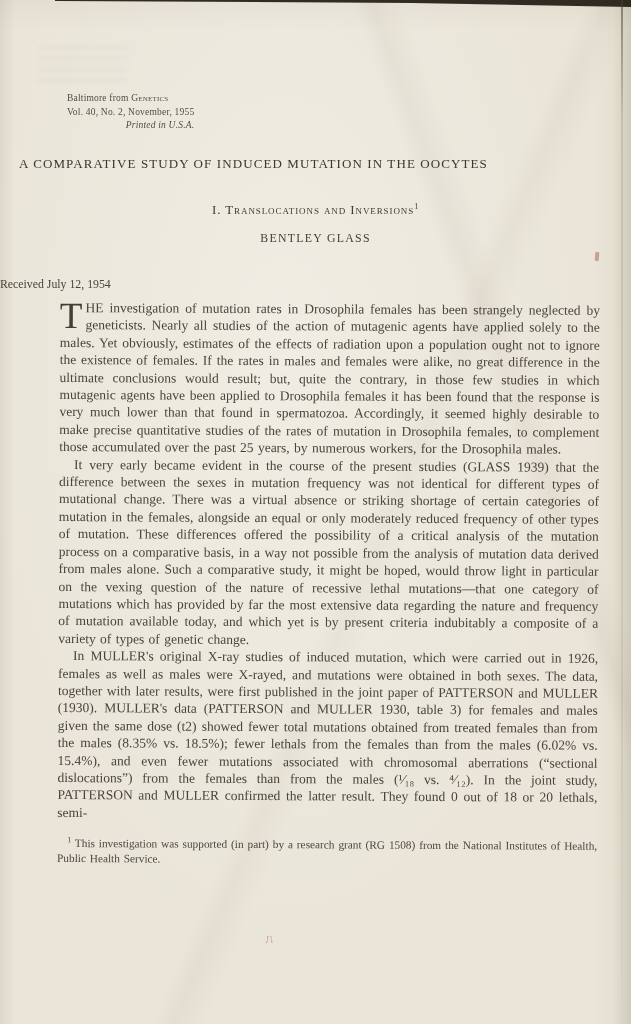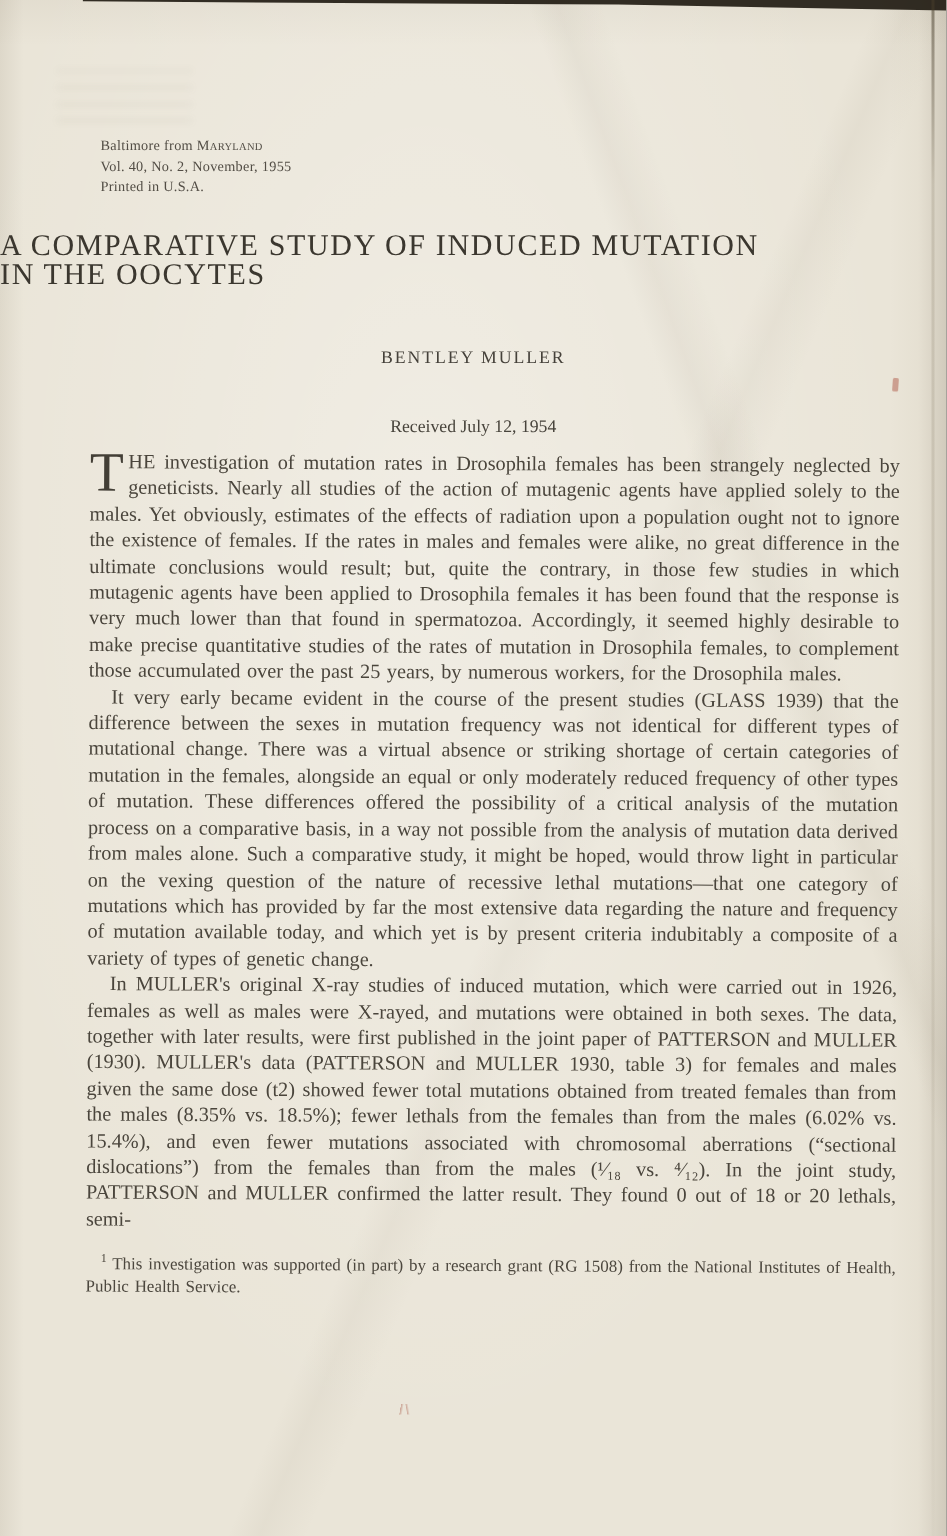--- a/index.html
+++ b/index.html
@@ -34,44 +34,44 @@
     position:absolute; left:38px; top:46px; width:90px; height:44px;
     background:
       repeating-linear-gradient(to bottom, rgba(130,125,112,0.13) 0 3px, rgba(0,0,0,0) 3px 11px);
     filter:blur(2px);
     opacity:0.5;
   }
   .reprint {
     position:absolute; left:67px; top:92px;
     font-size:9.5px; line-height:13.5px; color:#524d45; letter-spacing:0.2px;
   }
-  .reprint .l3 { text-align:left; }
+  .reprint .l3 { text-align:right; font-style:italic; }
   .sc { font-variant:small-caps; }
   .title {
     position:absolute; left:0; top:155px; width:507px;
-    color:#3b372f;
-    font-size:20px; line-height:18.5px; letter-spacing:1.1px;
+    text-align:center; color:#3b372f;
+    font-size:13px; line-height:18.5px; letter-spacing:1.1px;
   }
   .subtitle {
     position:absolute; left:0; top:202px; width:631px;
     text-align:center; color:#403c34;
     font-variant:small-caps; font-size:13px; letter-spacing:0.9px;
   }
   .sup { font-size:8px; vertical-align:super; line-height:0; }
   .author {
     position:absolute; left:0; top:231px; width:631px;
     text-align:center; font-size:11.8px; letter-spacing:1.3px; color:#45413a;
   }
   .affil {
     position:absolute; left:0; top:255px; width:631px;
     text-align:center; font-style:italic; font-size:12.2px; color:#48443c;
   }
   .received {
     position:absolute; left:0; top:277px; width:631px;
-    text-align:center; font-size:11.8px; color:#48443c;
+    font-size:11.8px; color:#48443c;
   }
   .bodycol {
     position:absolute; left:60px; top:299px; width:540px;
     transform:rotate(0.3deg); transform-origin:top left;
   }
   .bodycol p {
     margin:0; text-align:justify;
     font-size:13.5px; line-height:17.4px; word-spacing:1px; color:#4a453c;
   }
   .bodycol p.indent { text-indent:15px; }
@@ -99,31 +99,34 @@
 </head>
 <body>
 
 <div class="page">
 
   <div class="top-edge"></div>
   <div class="right-edge-line"></div>
   <div class="faint-stamp"></div>
 
   <div class="reprint">
-    <div><span>Baltimore from </span><span class="sc">Maryland</span></div>
+    <div><span>Baltimore from </span><span class="sc">Genetics</span></div>
     <div>Vol. 40, No. 2, November, 1955</div>
     <div class="l3">Printed in U.S.A.</div>
   </div>
 
   <div class="title">
     <div>A COMPARATIVE STUDY OF INDUCED MUTATION IN THE OOCYTES</div>
   </div>
 
+  <div class="subtitle">
+    <span>I. Translocations and Inversions</span><span class="sup">1</span>
+  </div>
 
-  <div class="author">BENTLEY MULLER</div>
+  <div class="author">BENTLEY GLASS</div>
   <div class="received">Received July 12, 1954</div>
 
   <div class="bodycol">
     <p><span class="dropcap">T</span><span>HE investigation of mutation rates in Drosophila females has been strangely neglected by geneticists. Nearly all studies of the action of mutagenic agents have applied solely to the males. Yet obviously, estimates of the effects of radiation upon a population ought not to ignore the existence of females. If the rates in males and females were alike, no great difference in the ultimate conclusions would result; but, quite the contrary, in those few studies in which mutagenic agents have been applied to Drosophila females it has been found that the response is very much lower than that found in spermatozoa. Accordingly, it seemed highly desirable to make precise quantitative studies of the rates of mutation in Drosophila females, to complement those accumulated over the past 25 years, by numerous workers, for the Drosophila males.</span></p>
     <p class="indent">It very early became evident in the course of the present studies (GLASS 1939) that the difference between the sexes in mutation frequency was not identical for different types of mutational change. There was a virtual absence or striking shortage of certain categories of mutation in the females, alongside an equal or only moderately reduced frequency of other types of mutation. These differences offered the possibility of a critical analysis of the mutation process on a comparative basis, in a way not possible from the analysis of mutation data derived from males alone. Such a comparative study, it might be hoped, would throw light in particular on the vexing question of the nature of recessive lethal mutations—that one category of mutations which has provided by far the most extensive data regarding the nature and frequency of mutation available today, and which yet is by present criteria indubitably a composite of a variety of types of genetic change.</p>
     <p class="indent">In MULLER's original X-ray studies of induced mutation, which were carried out in 1926, females as well as males were X-rayed, and mutations were obtained in both sexes. The data, together with later results, were first published in the joint paper of PATTERSON and MULLER (1930). MULLER's data (PATTERSON and MULLER 1930, table 3) for females and males given the same dose (t2) showed fewer total mutations obtained from treated females than from the males (8.35% vs. 18.5%); fewer lethals from the females than from the males (6.02% vs. 15.4%), and even fewer mutations associated with chromosomal aberrations (“sectional dislocations”) from the females than from the males (¹⁄₁₈ vs. ⁴⁄₁₂). In the joint study, PATTERSON and MULLER confirmed the latter result. They found 0 out of 18 or 20 lethals, semi-</p>
     <p class="footnote"><span class="sup">1</span><span> This investigation was supported (in part) by a research grant (RG 1508) from the National Institutes of Health, Public Health Service.</span></p>
   </div>
 
   <div class="margin-mark"></div>

